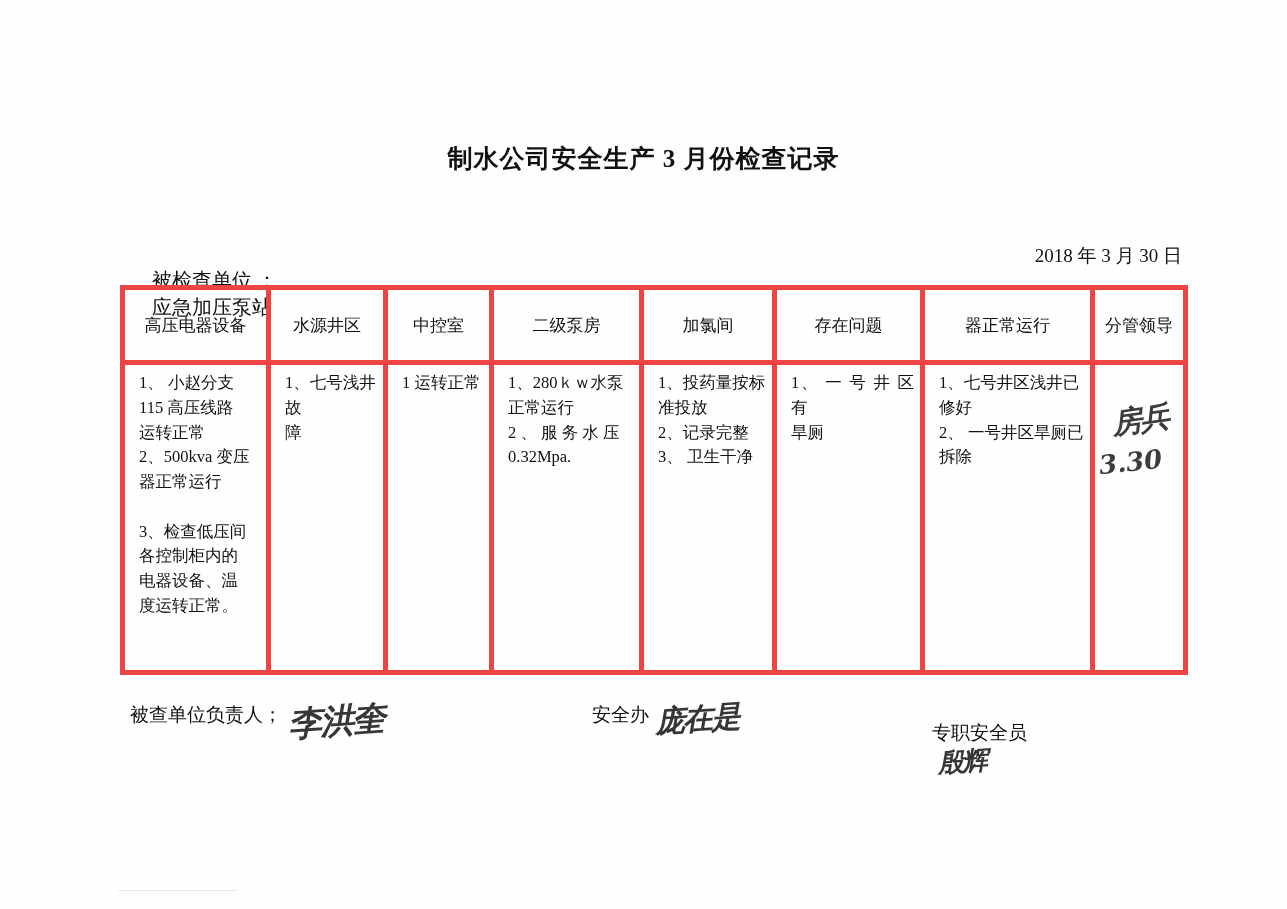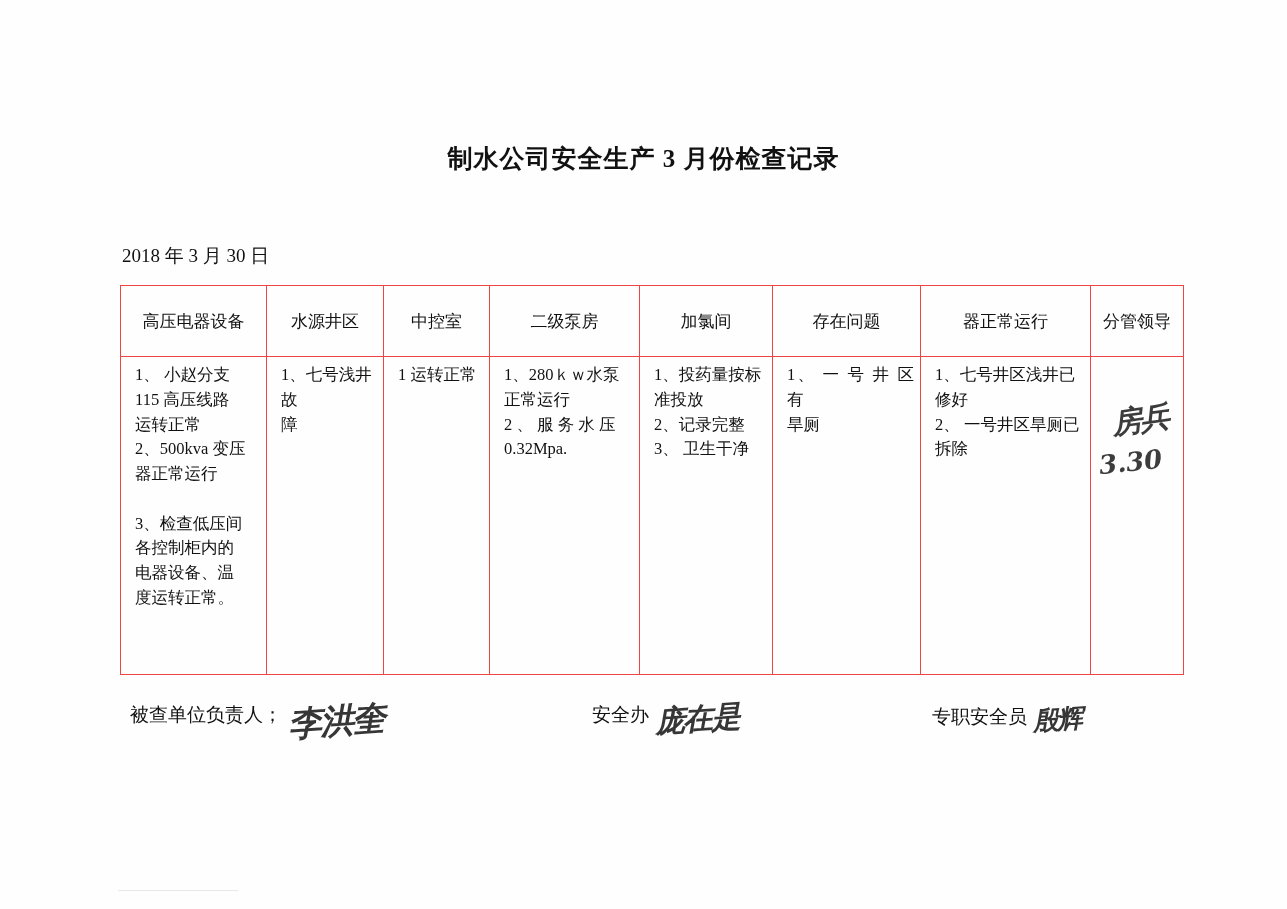--- a/index.html
+++ b/index.html
@@ -56,21 +56,21 @@
     width: 1063px;
     height: 390px;
   }
   table.rec {
     border-collapse: collapse;
     width: 100%;
     height: 100%;
     table-layout: fixed;
   }
   table.rec td, table.rec th {
-    border: 1px solid #ef4444;
+    border: 5px solid #ef4444;
     vertical-align: top;
     padding: 6px 6px 4px 6px;
     font-size: 16.5px;
     line-height: 1.5;
   }
   table.rec thead th {
     height: 60px;
     text-align: center;
     vertical-align: middle;
     font-weight: normal;
@@ -107,21 +107,21 @@
   }
   .sig-block {
     position: absolute;
     display: flex;
     align-items: flex-start;
     font-size: 19px;
     white-space: pre;
   }
   .sig-1 { left: 8px;   top: 10px; }
   .sig-2 { left: 470px; top: 10px; justify-content: center; }
-  .sig-3 { left: 810px; top: 12px; }
+  .sig-3 { left: 810px; top: 28px; flex-direction: column; }
 
   .handwriting {
     font-family: "DejaVu Serif", serif;
     font-style: italic;
     font-weight: bold;
     color: #1b1b1b;
     letter-spacing: -2px;
     transform: rotate(-4deg);
     transform-origin: left center;
     display: inline-block;
@@ -174,20 +174,24 @@
   }
 </style>
 </head>
 <body>
 
 <div class="page">
 
   <div class="doc-title">制水公司安全生产 3 月份检查记录</div>
 
   <div class="meta-row">
+    <div class="meta-left">
+      <span>被检查单位 ：</span>
+      <span>应急加压泵站</span>
+    </div>
     <div class="meta-right">2018 年 3 月 30 日</div>
   </div>
 
   <div class="table-wrap">
     <table class="rec">
       <colgroup>
         <col class="c0">
           <col class="c1">
           <col class="c2">
           <col class="c3">

